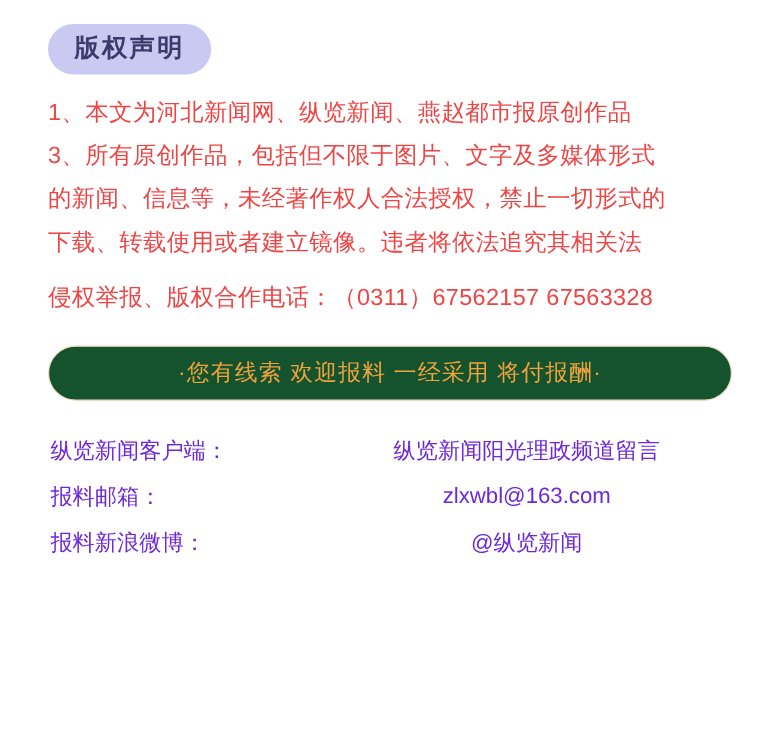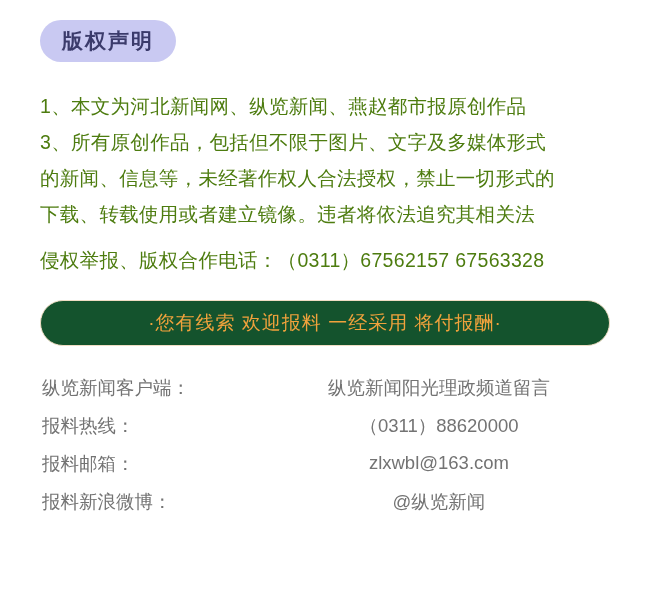--- a/index.html
+++ b/index.html
@@ -34,24 +34,24 @@
     font-size: 21px;
     font-weight: bold;
     letter-spacing: 2px;
     padding: 9px 22px 10px 22px;
     border-radius: 26px;
     line-height: 1.1;
   }
 
   
   .notice {
-    margin-top: 26px;
+    margin-top: 14px;
     font-size: 19.5px;
     line-height: 36px;
-    color: #4d7c0f;
+    color: #ef4444;
     letter-spacing: 0.3px;
   }
   .notice .line {
     white-space: nowrap;
   }
   .notice .contact-line {
     margin-top: 10px;
     white-space: nowrap;
   }
 
@@ -69,21 +69,21 @@
     letter-spacing: 1px;
     background: #14532d;
   }
 
   
   .contacts {
     margin-top: 22px;
     width: 100%;
     border-collapse: collapse;
     font-size: 18.5px;
-    color: #737373;
+    color: #6d28d9;
   }
   .contacts tr {
     height: 38px;
   }
   .contacts td.label {
     text-align: left;
     white-space: nowrap;
     padding-left: 2px;
   }
   .contacts td.value {
@@ -113,24 +113,20 @@
     <span>·您有线索 欢迎报料 一经采用 将付报酬·</span>
   </div>
 
   <table class="contacts">
     <tbody>
       <tr>
         <td class="label">纵览新闻客户端：</td>
         <td class="value">纵览新闻阳光理政频道留言</td>
       </tr>
       <tr>
-        <td class="label">报料热线：</td>
-        <td class="value">（0311）88620000</td>
-      </tr>
-      <tr>
         <td class="label">报料邮箱：</td>
         <td class="value">zlxwbl@163.com</td>
       </tr>
       <tr>
         <td class="label">报料新浪微博：</td>
         <td class="value">@纵览新闻</td>
       </tr>
     </tbody>
   </table>
 

